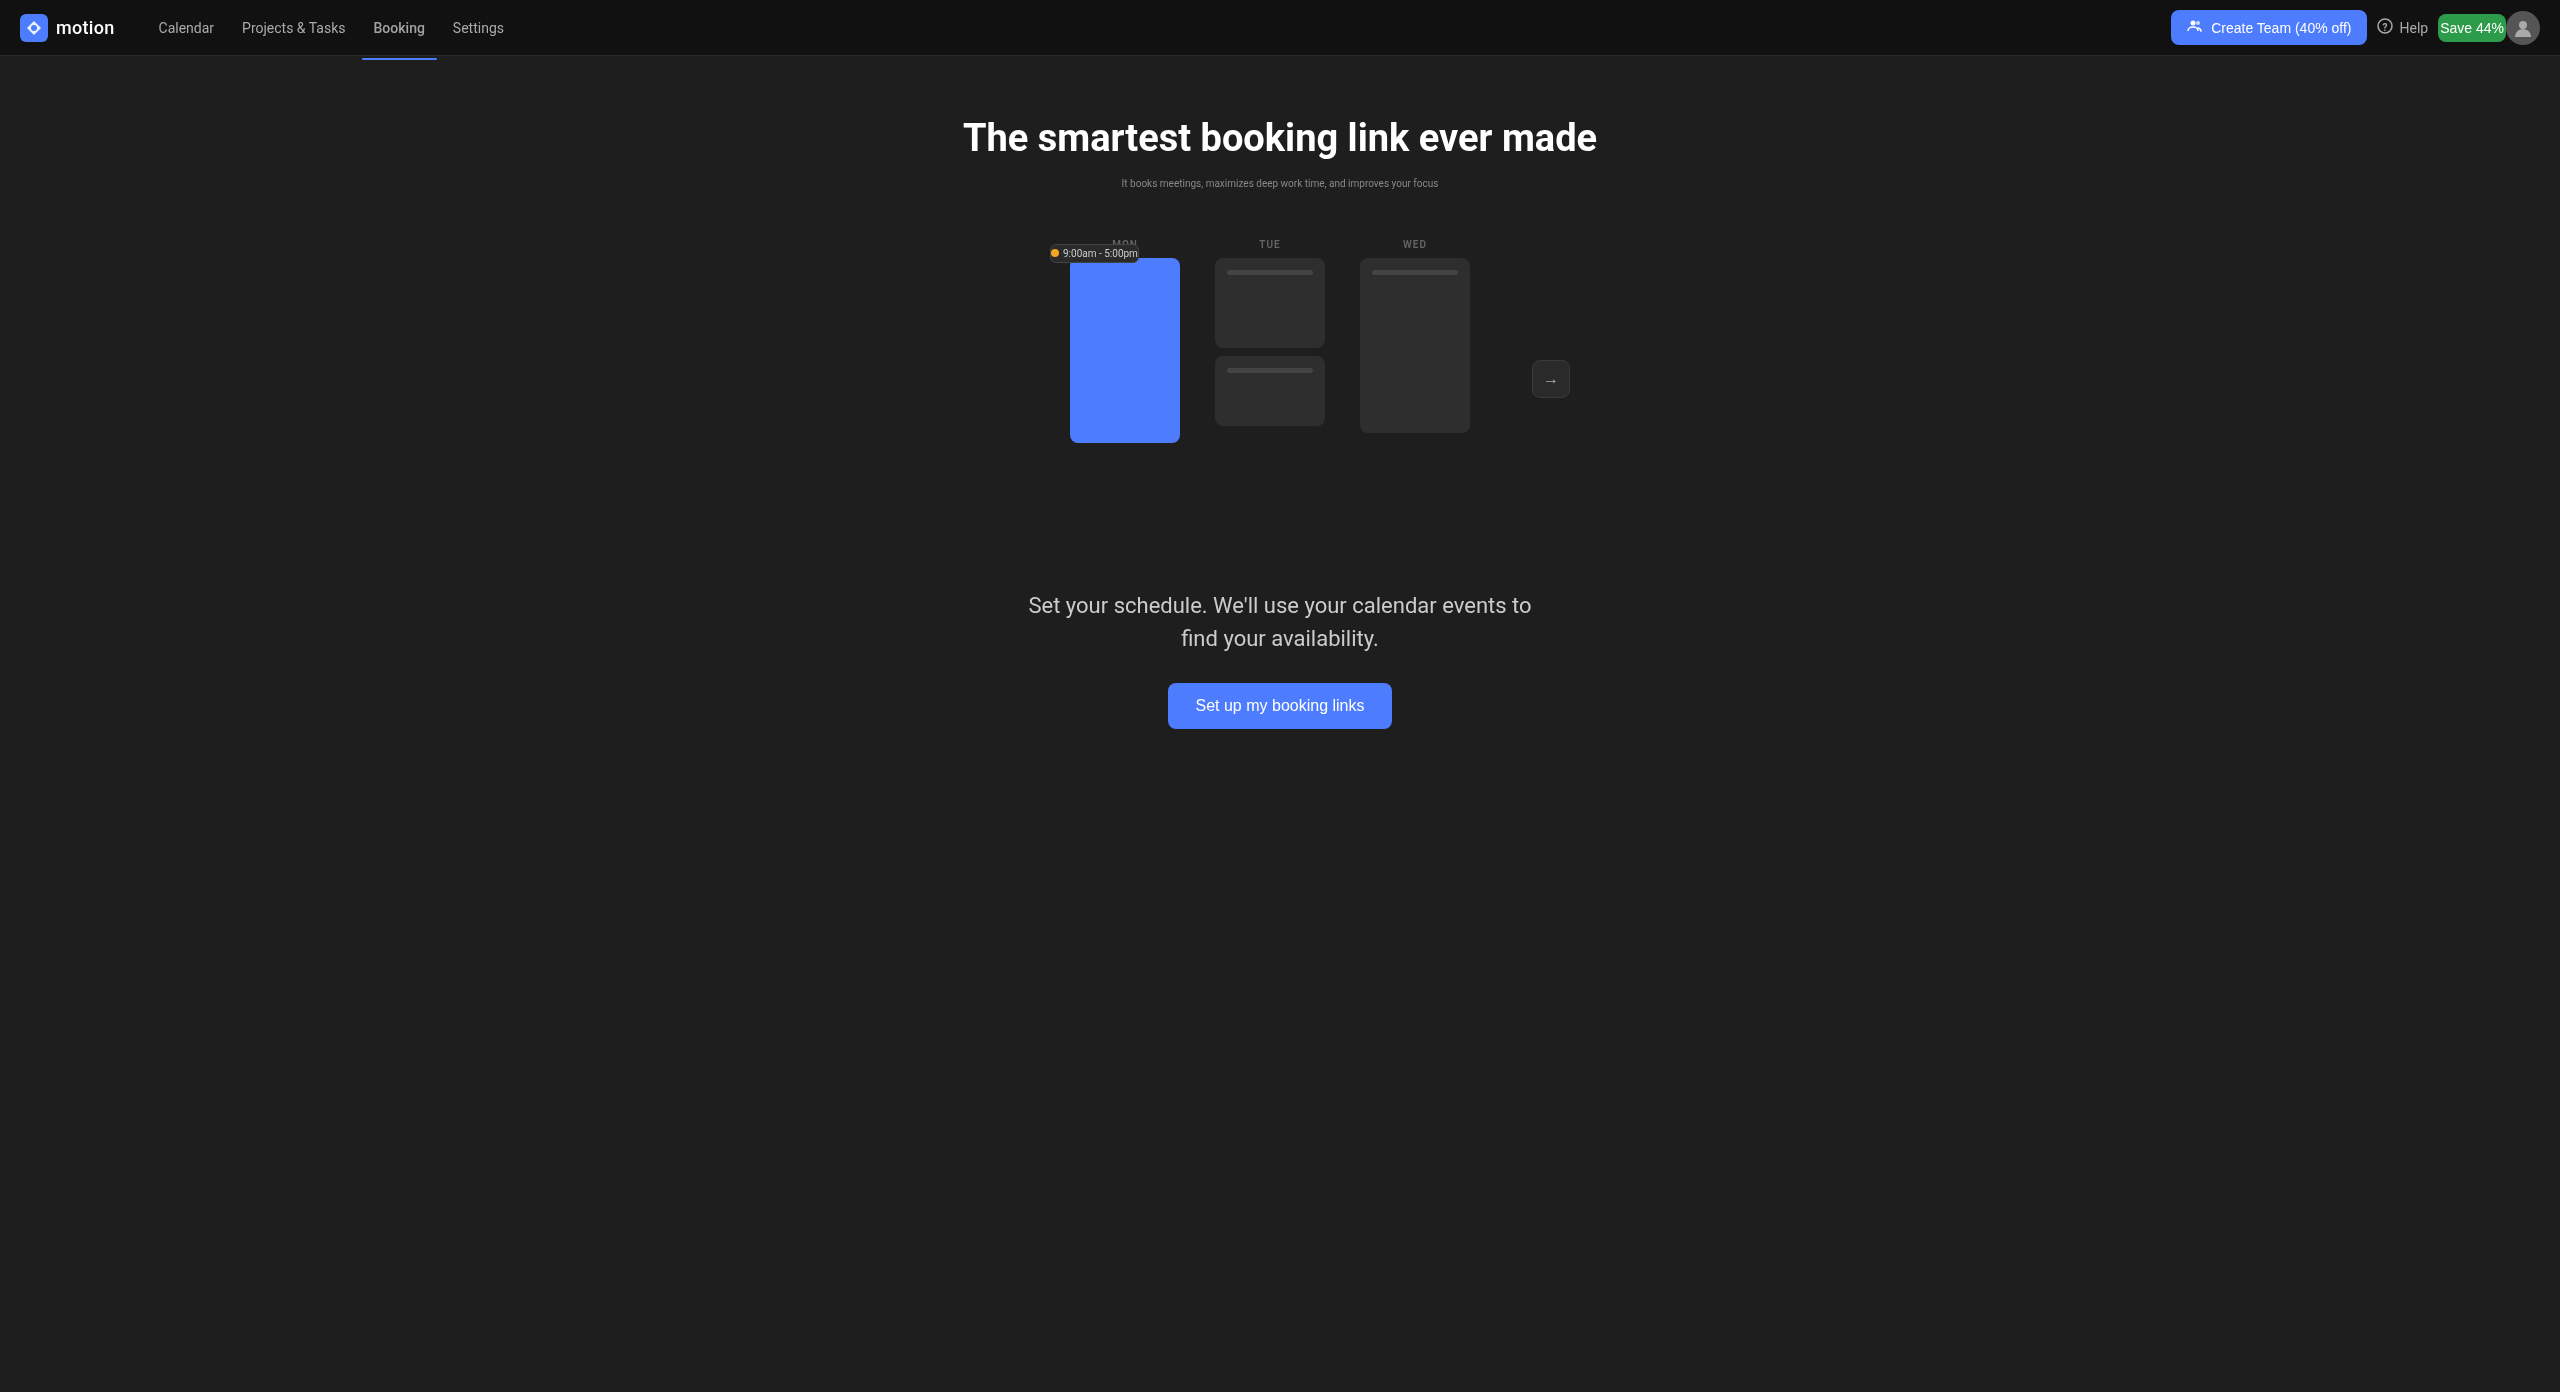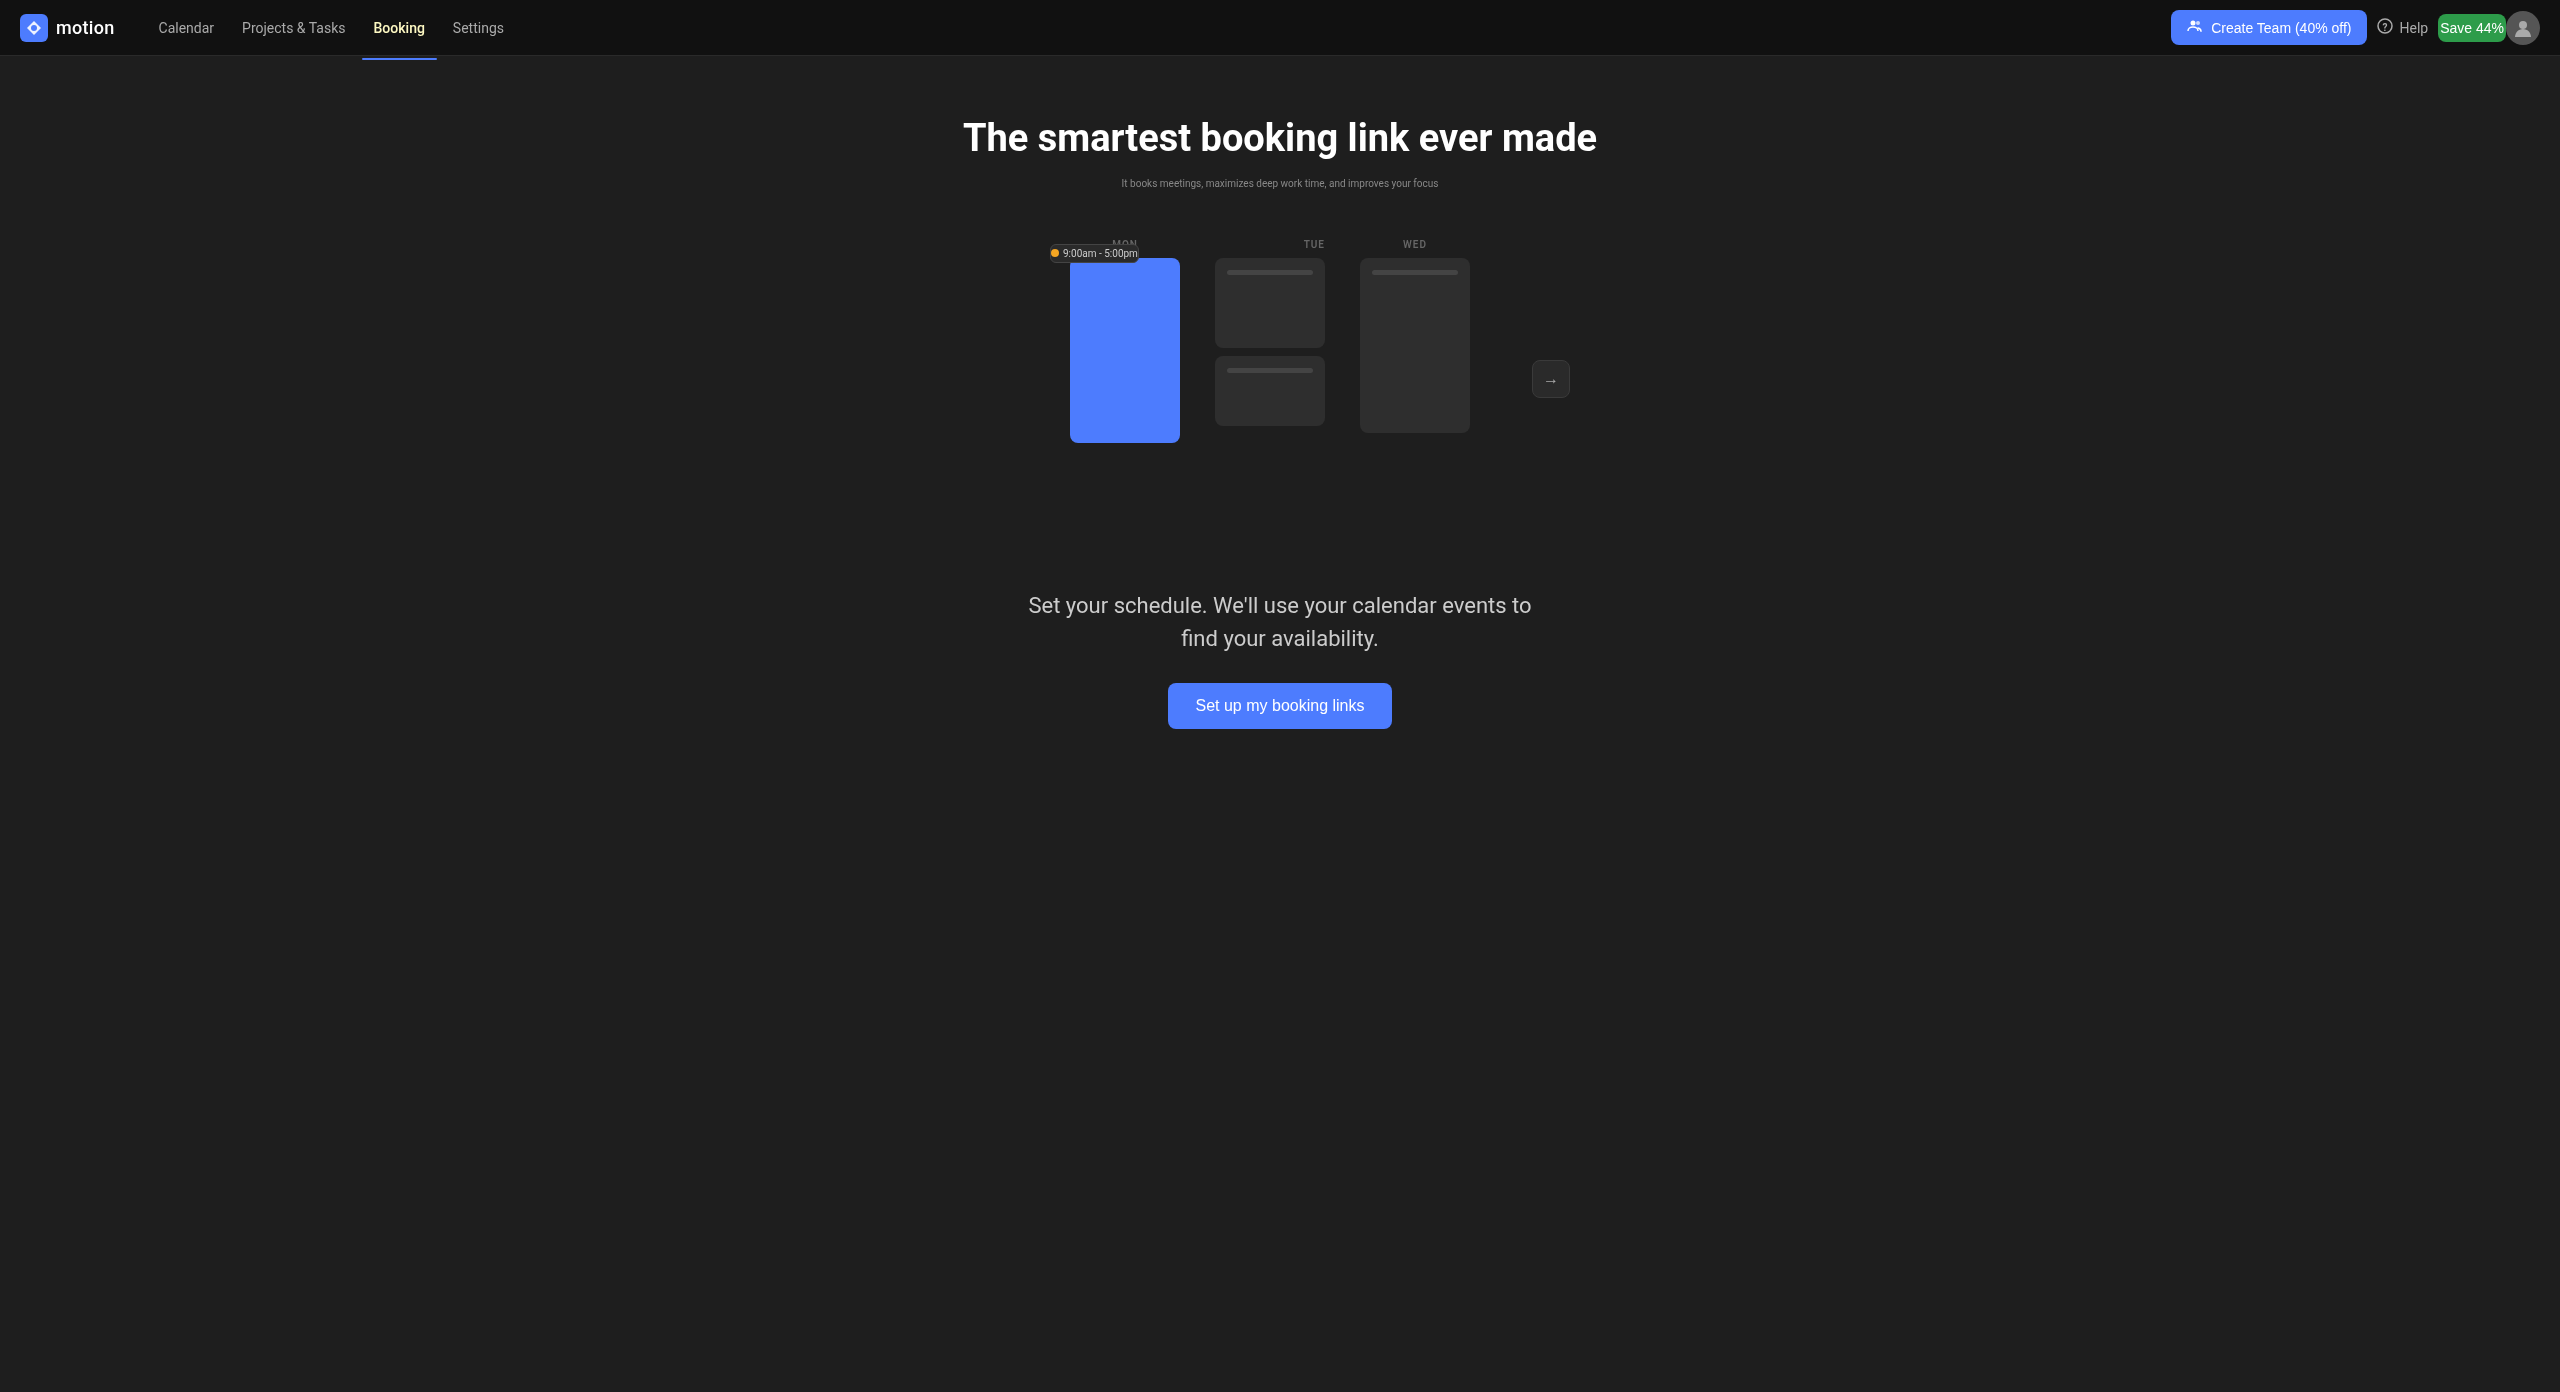--- a/index.html
+++ b/index.html
@@ -53,21 +53,21 @@
       color: #aaaaaa;
       font-size: 14px;
       padding: 6px 12px;
       border-radius: 6px;
       cursor: pointer;
       text-decoration: none;
       transition: color 0.15s;
     }
 
     .nav-link.active {
-      color: #fef9c3;
+      color: #a3a3a3;
       font-weight: 500;
       position: relative;
     }
 
     .nav-link.active::after {
       content: '';
       position: absolute;
       bottom: -18px;
       left: 0;
       right: 0;
@@ -211,21 +211,20 @@
       height: 8px;
       background: #f5a623;
       border-radius: 50%;
       flex-shrink: 0;
     }
 
     
     .col-tue {
       left: 195px;
       top: 0;
-      align-items: flex-end;
     }
 
     .tue-card-top {
       width: 110px;
       height: 90px;
       background: #2e2e2e;
       border-radius: 8px;
       margin-bottom: 8px;
       position: relative;
     }

